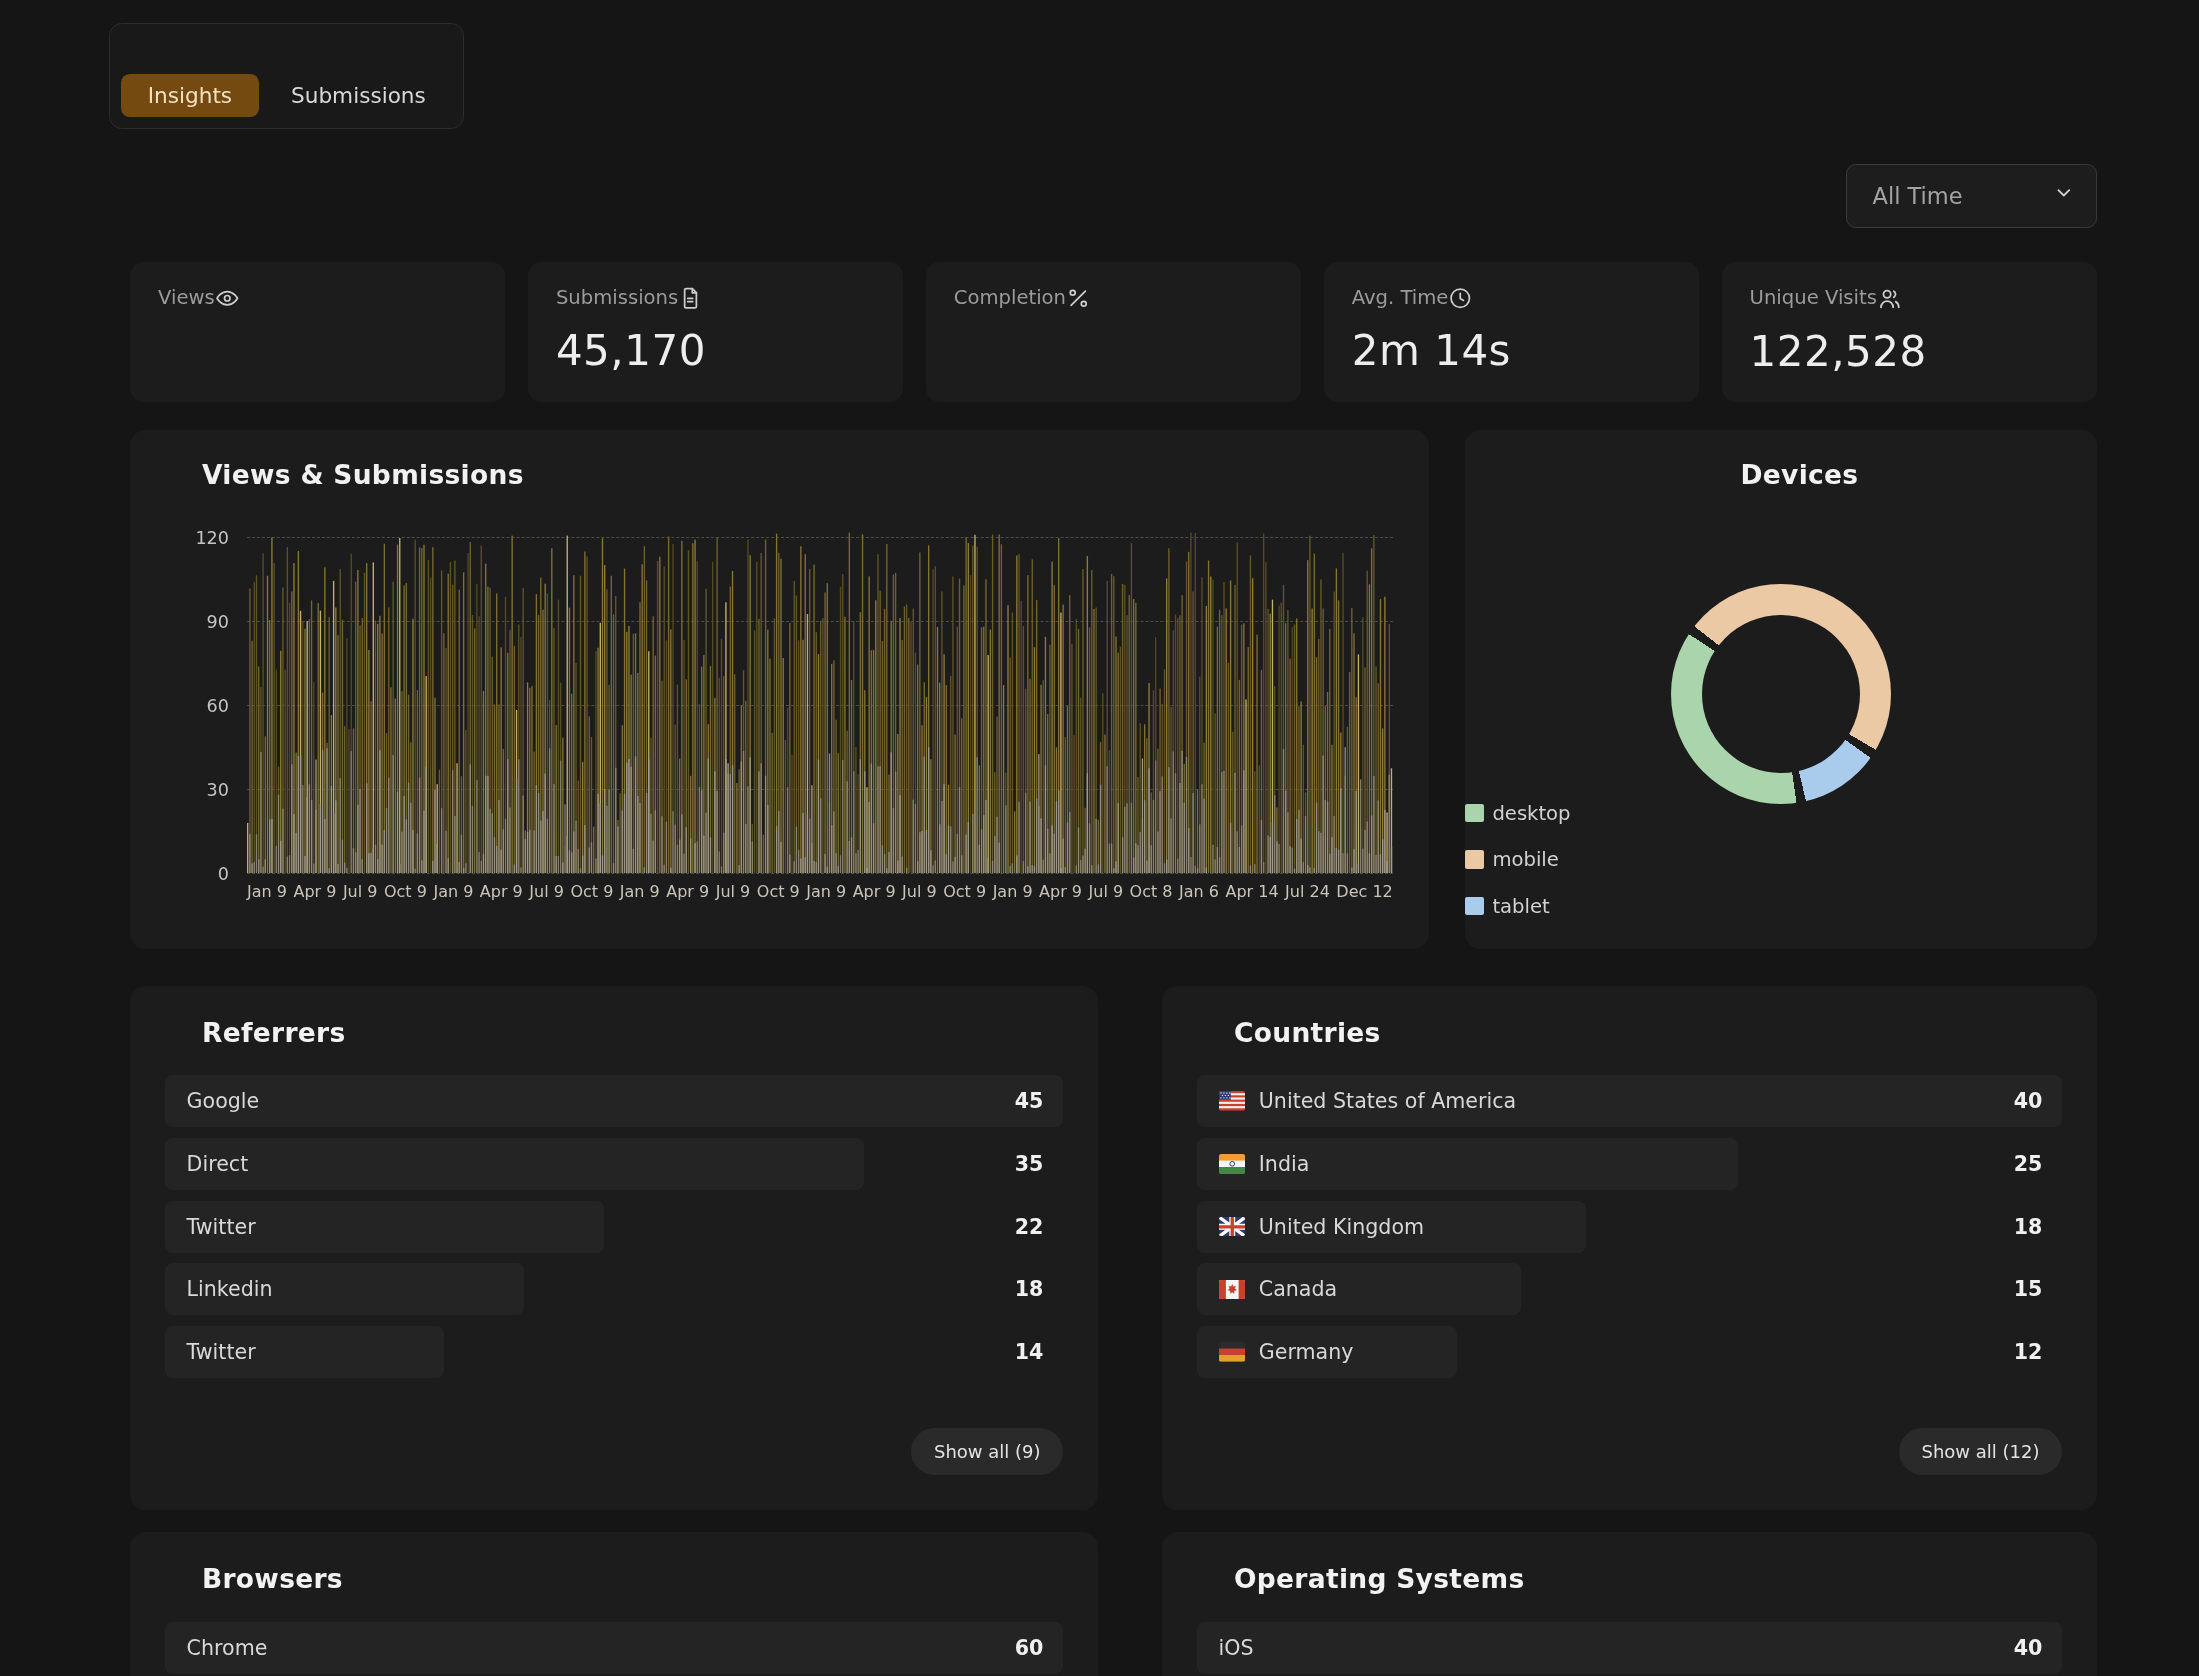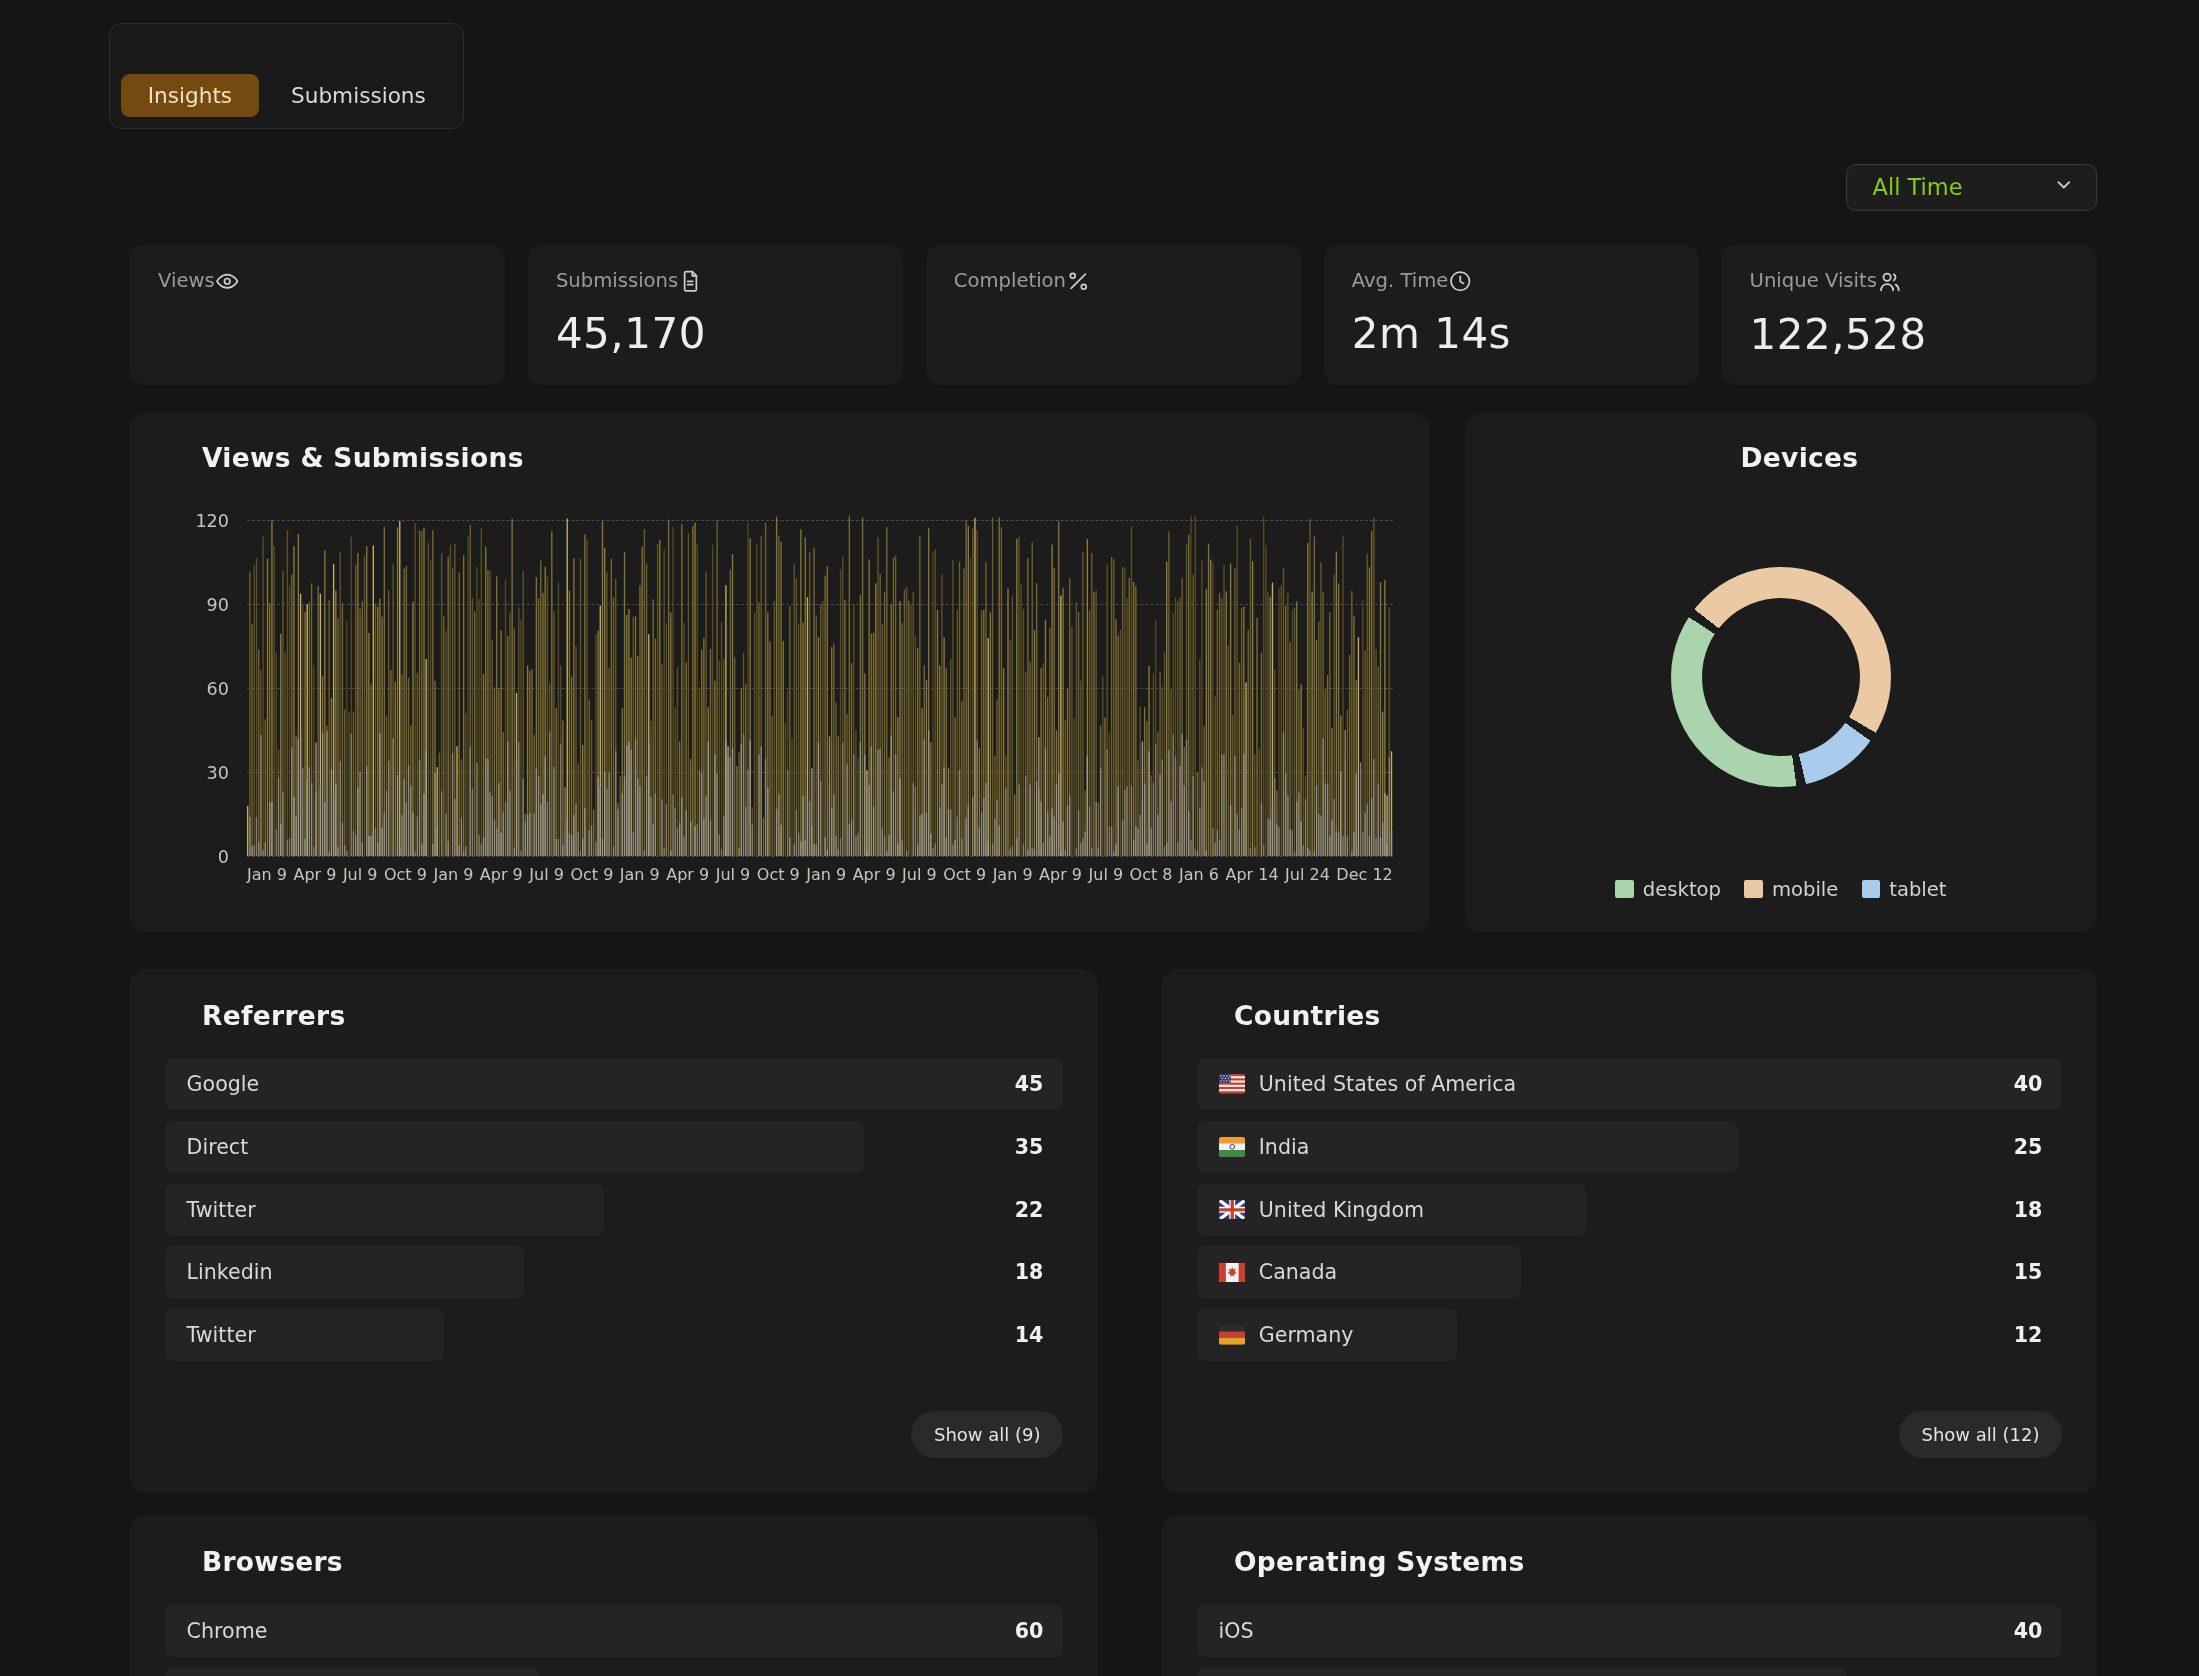--- a/index.html
+++ b/index.html
@@ -21,24 +21,24 @@
   }
   .tab {
     padding:8.8px 26.5px; border-radius:8.8px;
     font-size:21.6px; color:#d9d9d9; cursor:pointer; white-space:nowrap;margin-top:40px;
   }
   .tab.active { background:#754a10; color:#f6e2c0; }
 
   
   .filter-row { display:flex; justify-content:flex-end; margin-top:35px; }
   .select {
-    width:251px; height:47px;
+    width:251px; height:64px;
     background:#1d1d1d; border:1.5px solid #3a3a3a; border-radius:9.8px;
     display:flex; align-items:center; justify-content:space-between;
-    padding:0 21.6px 0 25.5px; font-size:22.5px; color:#84cc16; cursor:pointer;
+    padding:0 21.6px 0 25.5px; font-size:22.5px; color:#a3a3a3; cursor:pointer;
   }
   .select svg { stroke:#cfcfcf; }
 
   
   .stats { display:grid; grid-template-columns:repeat(5,1fr); gap:22.5px; margin-top:34px; }
   .stat-card { background:#1c1c1c; border-radius:13.7px; padding:24.5px 28px; height:140px; }
   .stat-head { display:flex; align-items:flex-start; }
   .stat-label { font-size:19.6px; color:#9b9b9b; }
   .stat-icon svg { stroke:#cdcdcd; fill:none; stroke-width:1.7; stroke-linecap:round; stroke-linejoin:round; }
   .stat-value { margin-top:11.8px; font-size:42px; color:#ededed; letter-spacing:0.5px; }
@@ -63,21 +63,21 @@
     margin:9.8px 0 0 82px; width:1146px;
     display:flex; justify-content:space-between;
     font-size:16px; color:#c9c5ba; white-space:nowrap;
   }
 
   
   .devices-card { padding:29px 35px; height:519px; position:relative;text-align:center; }
   .donut-area { display:flex; justify-content:center; margin-top:94px; }
   .donut { width:220px; height:220px; border-radius:50%; position:relative; }
   .donut::after { content:""; position:absolute; inset:31px; border-radius:50%; background:#1c1c1c; }
-  .legend { position:absolute; left:0; right:0; bottom:31px; display:flex; justify-content:center; gap:23.5px; }
+  .legend { position:absolute; left:0; right:0; bottom:31px; display:flex; justify-content:center; gap:23.5px;flex-direction:column; }
   .legend-item { display:flex; align-items:center; gap:8.8px; font-size:19.6px; color:#d2d2d2; }
   .legend-swatch { width:18.6px; height:18.6px; border-radius:2px; display:inline-block; }
 
   
   .list-card { padding:31px 35px 35px; height:524px; display:flex; flex-direction:column; }
   .list-card.short { height:392px; }
   .rank-list { margin-top:27.4px; display:flex; flex-direction:column; gap:10.8px; }
   .rank-row {
     position:relative; height:52px; border-radius:7.8px;
     display:flex; align-items:center; justify-content:space-between;

